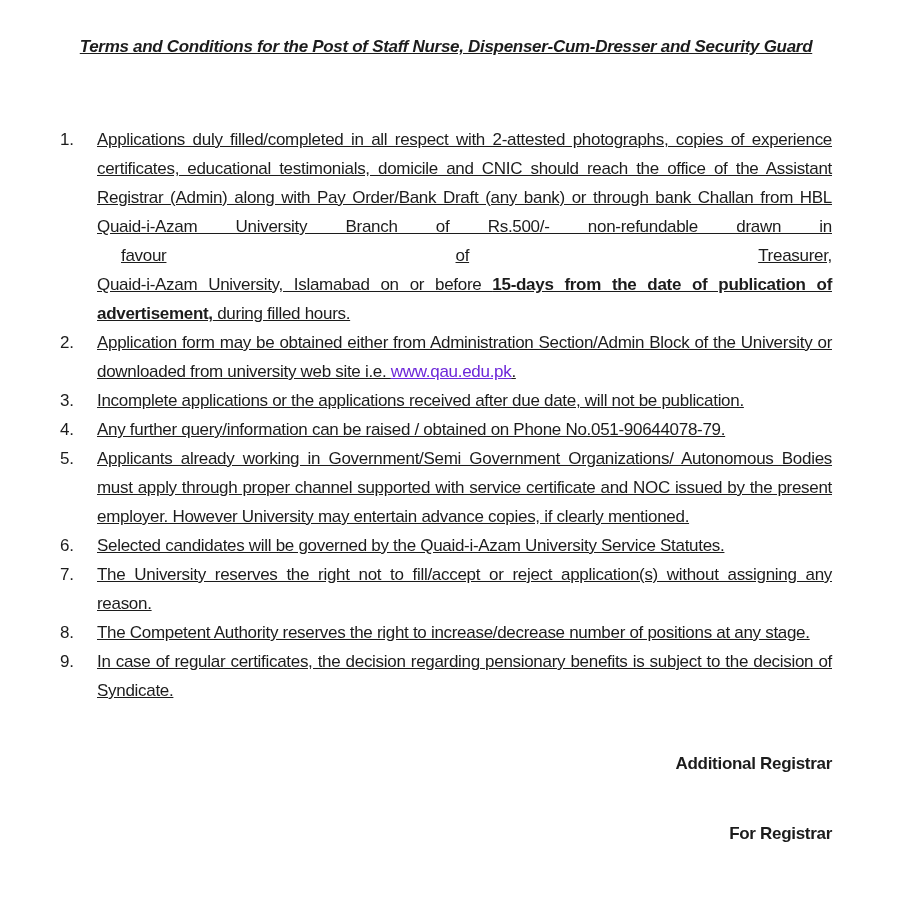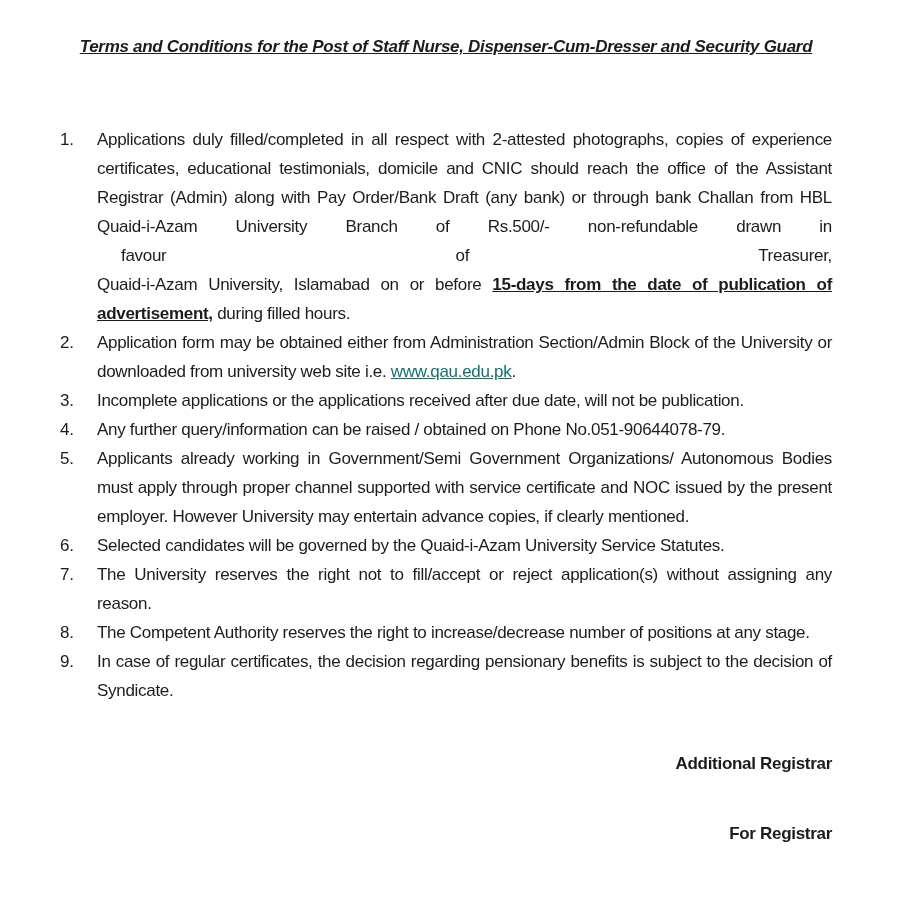--- a/index.html
+++ b/index.html
@@ -38,39 +38,40 @@
   .item {
     display: flex;
     align-items: flex-start;
   }
   .num {
     flex: 0 0 37px;
   }
   .content {
     flex: 1;
     text-align: justify;
+    text-decoration: underline;
   }
   .p1 {
     text-align: justify;
     text-align-last: justify;
   }
   .spread {
     display: flex;
     justify-content: space-between;
     margin-left: 24px;
   }
   .p2 {
     text-align: justify;
   }
   .bold-u {
     font-weight: bold;
     text-decoration: underline;
   }
   .weblink {
-    color: #0f766e;
+    color: #6d28d9;
     text-decoration: underline;
     cursor: pointer;
   }
   .signature {
     margin-top: 46px;
     text-align: right;
     font-weight: bold;
   }
   .signature div {
     line-height: 26px;

